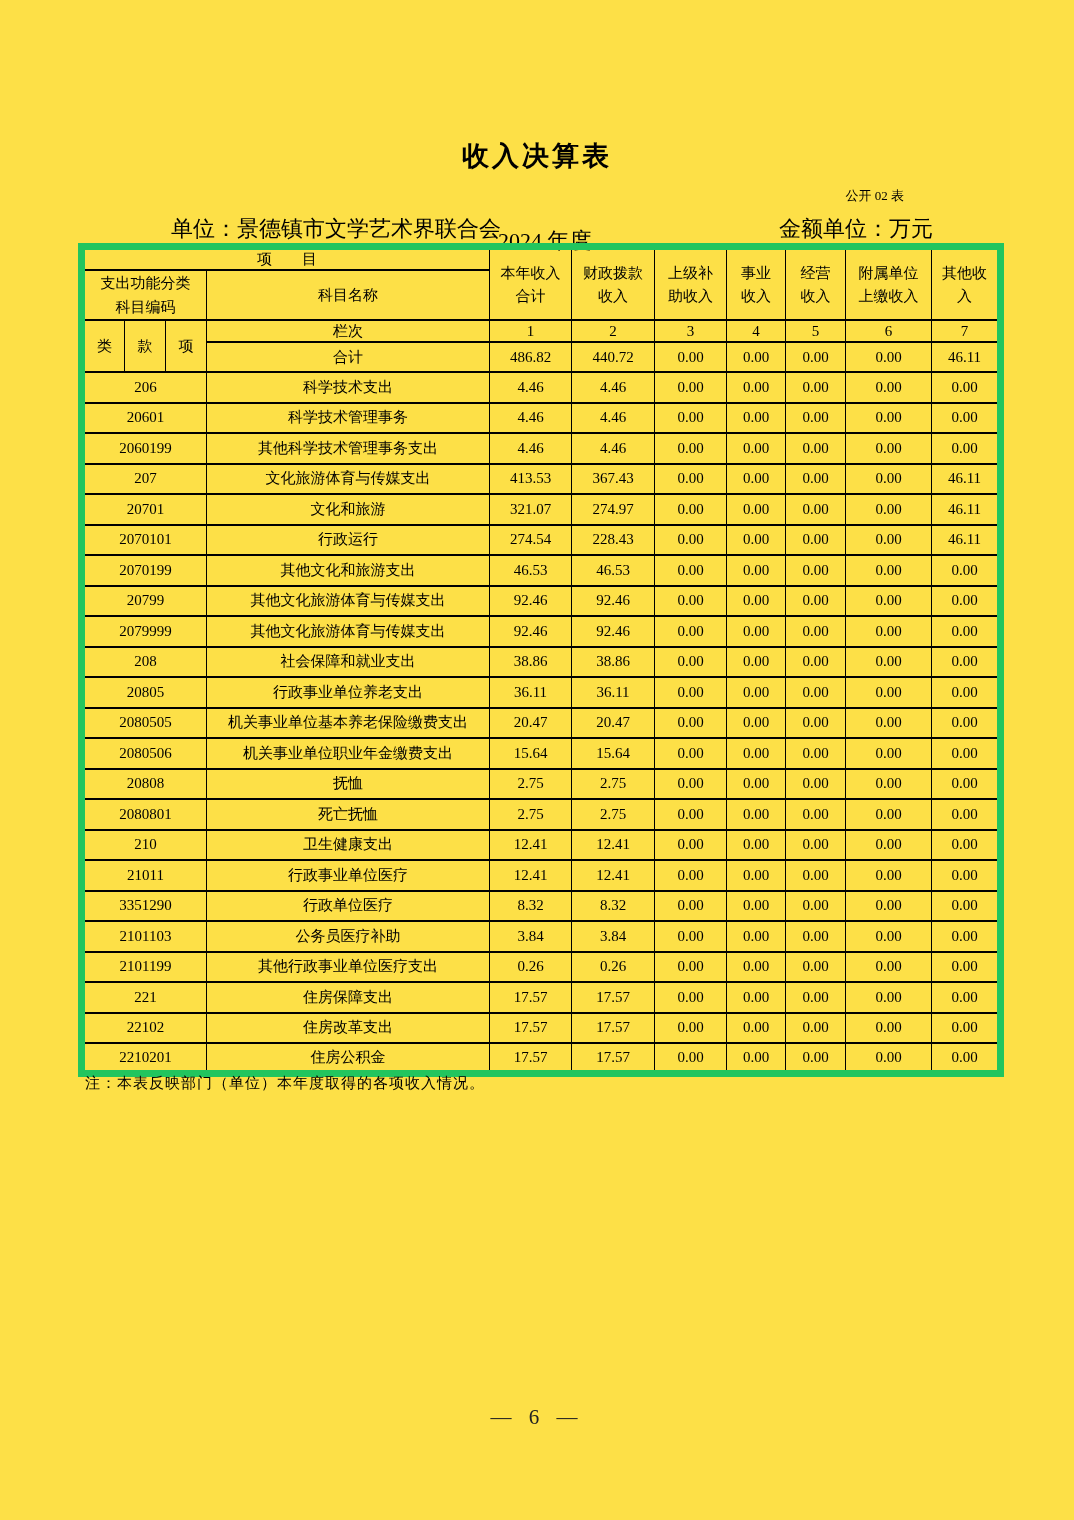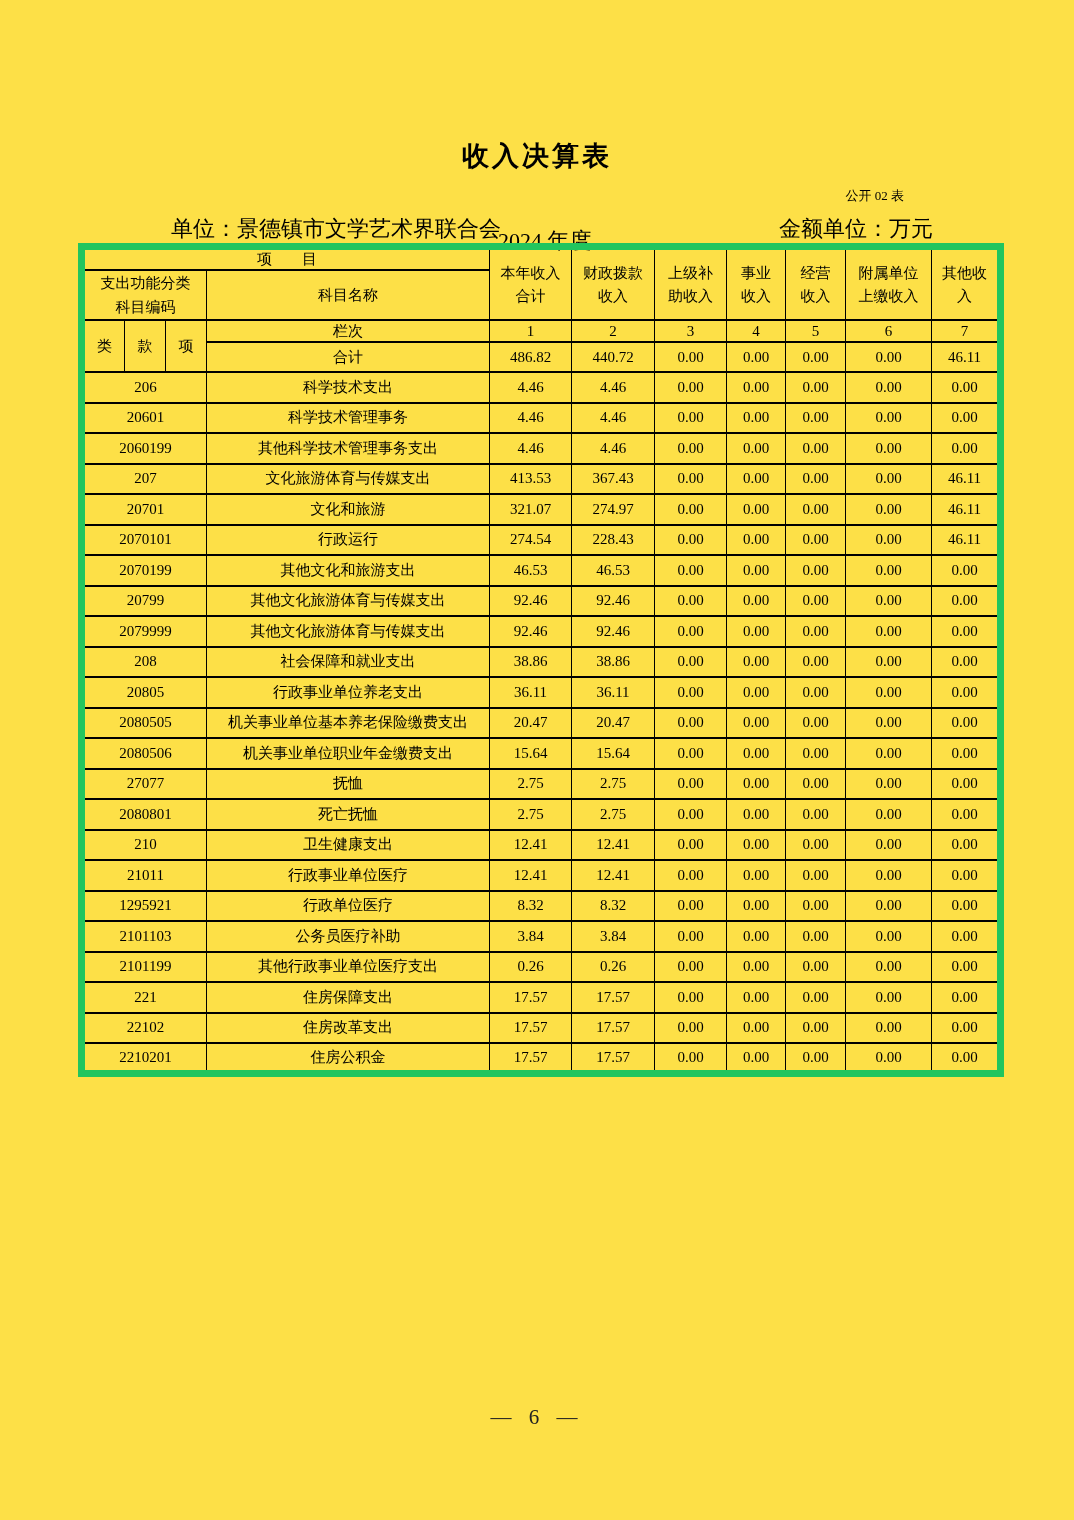--- a/index.html
+++ b/index.html
@@ -316,21 +316,21 @@
           <td class="name">机关事业单位职业年金缴费支出</td>
           <td class="num">15.64</td>
           <td class="num">15.64</td>
           <td class="num">0.00</td>
           <td class="num">0.00</td>
           <td class="num">0.00</td>
           <td class="num">0.00</td>
           <td class="num">0.00</td>
         </tr>
         <tr class="r-data">
-          <td class="code" colspan="3">27077</td>
+          <td class="code" colspan="3">20808</td>
           <td class="name">抚恤</td>
           <td class="num">2.75</td>
           <td class="num">2.75</td>
           <td class="num">0.00</td>
           <td class="num">0.00</td>
           <td class="num">0.00</td>
           <td class="num">0.00</td>
           <td class="num">0.00</td>
         </tr>
         <tr class="r-data">
@@ -360,21 +360,21 @@
           <td class="name">行政事业单位医疗</td>
           <td class="num">12.41</td>
           <td class="num">12.41</td>
           <td class="num">0.00</td>
           <td class="num">0.00</td>
           <td class="num">0.00</td>
           <td class="num">0.00</td>
           <td class="num">0.00</td>
         </tr>
         <tr class="r-data">
-          <td class="code" colspan="3">1295921</td>
+          <td class="code" colspan="3">3351290</td>
           <td class="name">行政单位医疗</td>
           <td class="num">8.32</td>
           <td class="num">8.32</td>
           <td class="num">0.00</td>
           <td class="num">0.00</td>
           <td class="num">0.00</td>
           <td class="num">0.00</td>
           <td class="num">0.00</td>
         </tr>
         <tr class="r-data">
@@ -428,16 +428,17 @@
           <td class="num">17.57</td>
           <td class="num">0.00</td>
           <td class="num">0.00</td>
           <td class="num">0.00</td>
           <td class="num">0.00</td>
           <td class="num">0.00</td>
         </tr>
       </tbody>
   </table>
 
+  <div class="note">注：本表反映部门（单位）本年度取得的各项收入情况。</div>
 
   <div class="page-number">— 6 —</div>
 
 </div>
 
 </body></html>

